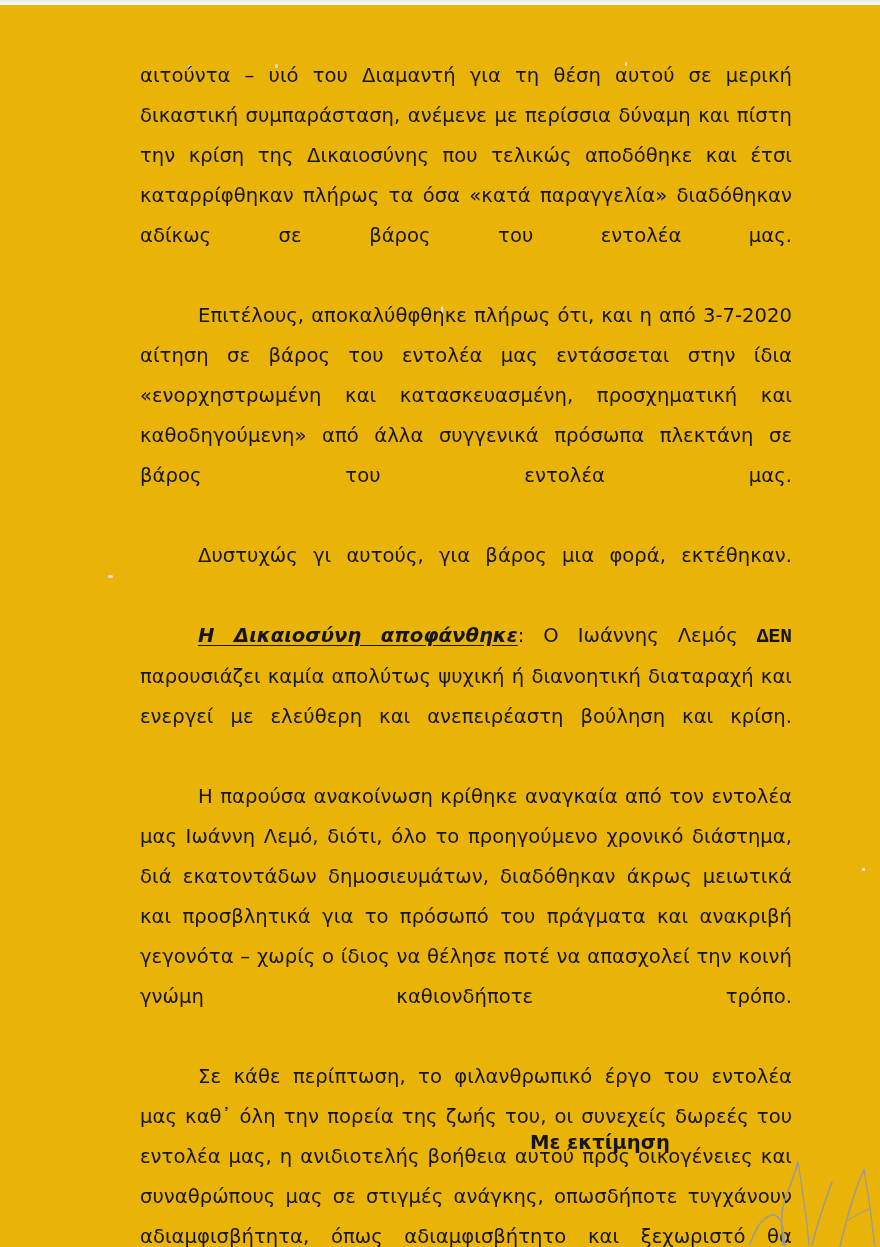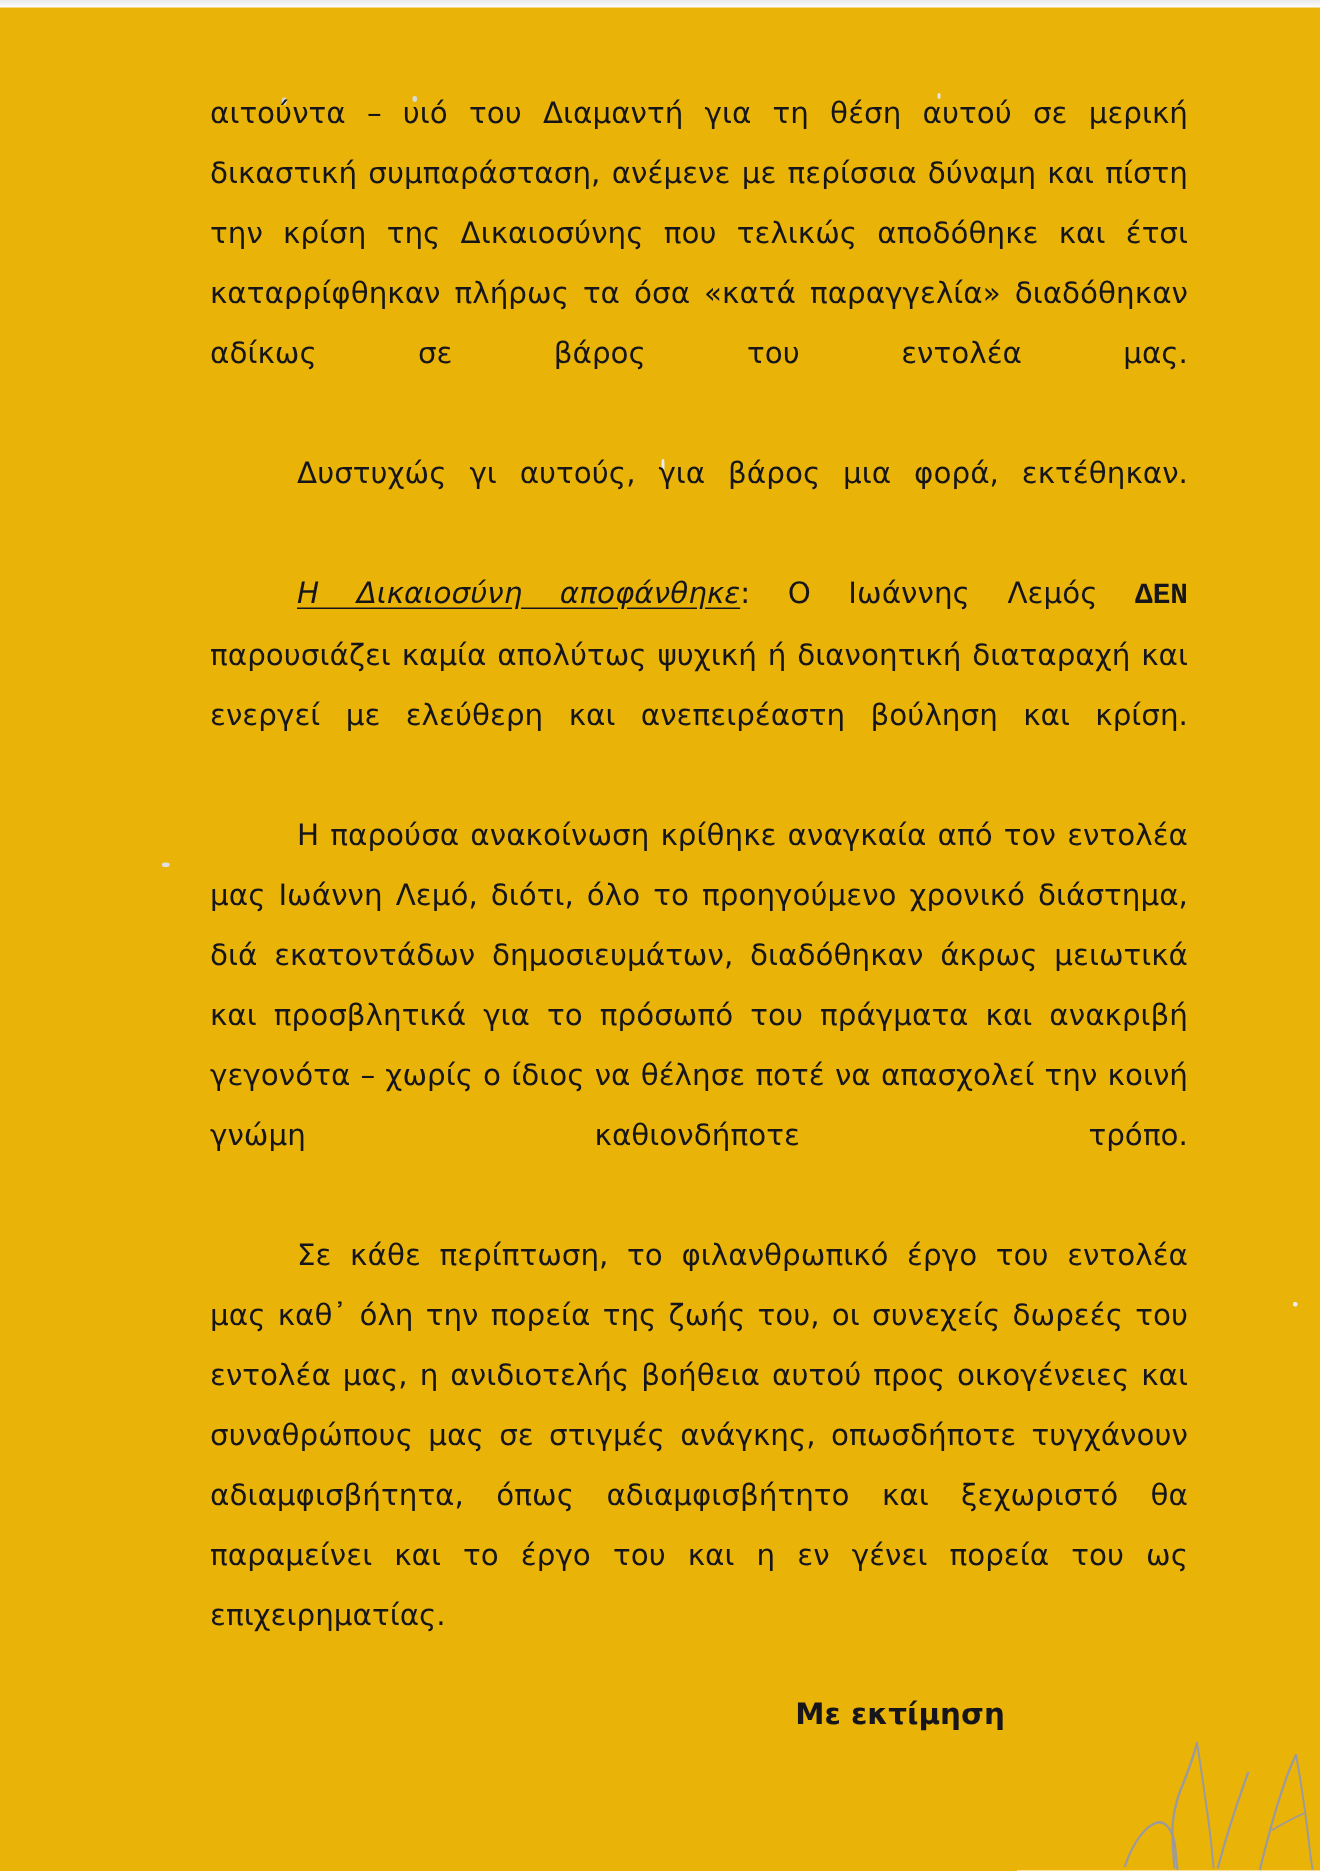--- a/index.html
+++ b/index.html
@@ -54,21 +54,21 @@
     text-indent: 0;
   }
   
   .body-text p::after {
     content: "";
     display: inline-block;
     width: 100%;
   }
 
   .lead-underline {
-    font-weight: 400;
+    font-weight: 700;
     font-style: italic;
     text-decoration: underline;
     text-underline-offset: 3px;
   }
   .strong {
     font-weight: 700;
     font-family: Liberation Mono, monospace;
   }
 
   .signature-block {
@@ -106,20 +106,21 @@
   <div class="scan-speck" style="left:275px; top:64px; width:3px; height:4px;"></div>
   <div class="scan-speck" style="left:625px; top:62px; width:2px; height:4px; background:#e4e4e7;"></div>
   <div class="scan-speck" style="left:108px; top:575px; width:5px; height:3px; background:#e0e0e3;"></div>
   <div class="scan-speck" style="left:441px; top:306px; width:2px; height:9px; background:#ebebee;"></div>
   <div class="scan-speck" style="left:862px; top:868px; width:3px; height:3px; background:#ececef;"></div>
 
   <div class="body-text">
 
     <p class="no-indent">αιτούντα – υιό του Διαμαντή για τη θέση αυτού σε μερική δικαστική συμπαράσταση, ανέμενε με περίσσια δύναμη και πίστη την κρίση της Δικαιοσύνης που τελικώς αποδόθηκε και έτσι καταρρίφθηκαν πλήρως τα όσα «κατά παραγγελία» διαδόθηκαν αδίκως σε βάρος του εντολέα μας.</p>
 
+    <p>Επιτέλους, αποκαλύθφθηκε πλήρως ότι, και η από 3-7-2020 αίτηση σε βάρος του εντολέα μας εντάσσεται στην ίδια «ενορχηστρωμένη και κατασκευασμένη, προσχηματική και καθοδηγούμενη» από άλλα συγγενικά πρόσωπα πλεκτάνη σε βάρος του εντολέα μας.</p>
 
     <p>Δυστυχώς γι αυτούς, για βάρος μια φορά, εκτέθηκαν.</p>
 
     <p><span class="lead-underline">Η Δικαιοσύνη αποφάνθηκε</span><span>: Ο Ιωάννης Λεμός </span><span class="strong">ΔΕΝ</span><span> παρουσιάζει καμία απολύτως ψυχική ή διανοητική διαταραχή και ενεργεί με ελεύθερη και ανεπειρέαστη βούληση και κρίση.</span></p>
 
     <p>Η παρούσα ανακοίνωση κρίθηκε αναγκαία από τον εντολέα μας Ιωάννη Λεμό, διότι, όλο το προηγούμενο χρονικό διάστημα, διά εκατοντάδων δημοσιευμάτων, διαδόθηκαν άκρως μειωτικά και προσβλητικά για το πρόσωπό του πράγματα και ανακριβή γεγονότα – χωρίς ο ίδιος να θέλησε ποτέ να απασχολεί την κοινή γνώμη καθιονδήποτε τρόπο.</p>
 
     <p>Σε κάθε περίπτωση, το φιλανθρωπικό έργο του εντολέα μας καθ᾽ όλη την πορεία της ζωής του, οι συνεχείς δωρεές του εντολέα μας, η ανιδιοτελής βοήθεια αυτού προς οικογένειες και συναθρώπους μας σε στιγμές ανάγκης, οπωσδήποτε τυγχάνουν αδιαμφισβήτητα, όπως αδιαμφισβήτητο και ξεχωριστό θα παραμείνει και το έργο του και η εν γένει πορεία του ως επιχειρηματίας.</p>
 
   </div>

